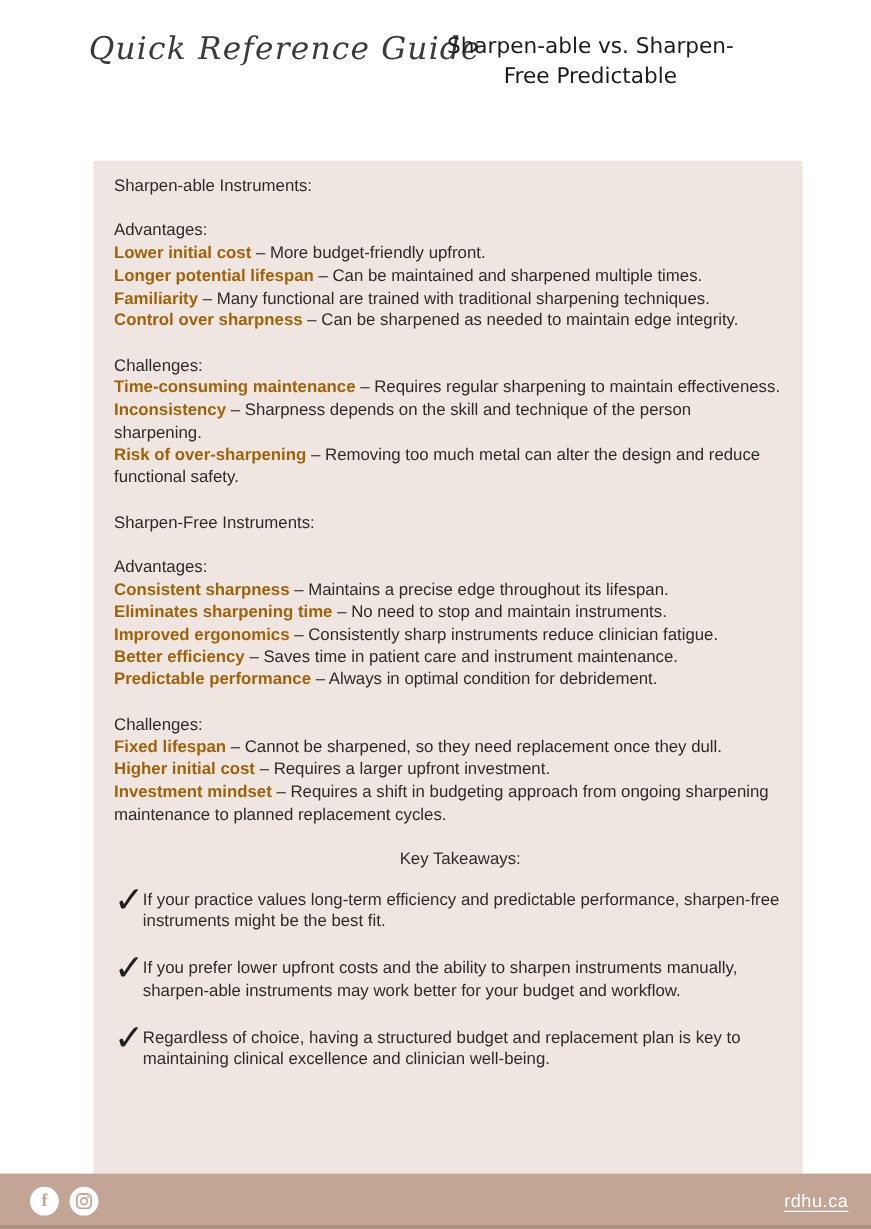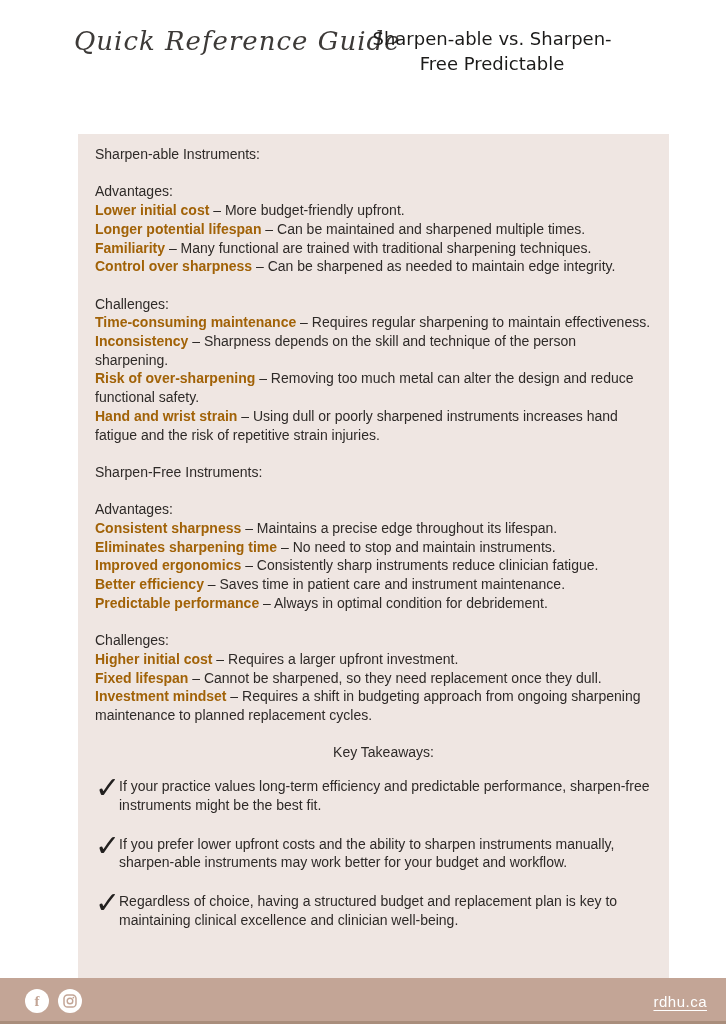--- a/index.html
+++ b/index.html
@@ -78,37 +78,36 @@
       <p class="item"><b>Lower initial cost</b><span> – More budget-friendly upfront.</span></p>
       <p class="item"><b>Longer potential lifespan</b><span> – Can be maintained and sharpened multiple times.</span></p>
       <p class="item"><b>Familiarity</b><span> – Many functional are trained with traditional sharpening techniques.</span></p>
       <p class="item"><b>Control over sharpness</b><span> – Can be sharpened as needed to maintain edge integrity.</span></p>
     </div>
     <div class="sec">
       <p>Challenges:</p>
       <p class="item"><b>Time-consuming maintenance</b><span> – Requires regular sharpening to maintain effectiveness.</span></p>
       <p class="item"><b>Inconsistency</b><span> – Sharpness depends on the skill and technique of the person sharpening.</span></p>
       <p class="item"><b>Risk of over-sharpening</b><span> – Removing too much metal can alter the design and reduce functional safety.</span></p>
-      <p class="item"><b>Hand and wrist strain</b><span> – Using dull or poorly sharpened instruments increases hand fatigue and the risk of repetitive strain injuries.</span></p>
     </div>
     <div class="sec">
       <p>Sharpen-Free Instruments:</p>
     </div>
     <div class="sec">
       <p>Advantages:</p>
       <p class="item"><b>Consistent sharpness</b><span> – Maintains a precise edge throughout its lifespan.</span></p>
       <p class="item"><b>Eliminates sharpening time</b><span> – No need to stop and maintain instruments.</span></p>
       <p class="item"><b>Improved ergonomics</b><span> – Consistently sharp instruments reduce clinician fatigue.</span></p>
       <p class="item"><b>Better efficiency</b><span> – Saves time in patient care and instrument maintenance.</span></p>
       <p class="item"><b>Predictable performance</b><span> – Always in optimal condition for debridement.</span></p>
     </div>
     <div class="sec">
       <p>Challenges:</p>
+      <p class="item"><b>Fixed lifespan</b><span> – Cannot be sharpened, so they need replacement once they dull.</span></p>
       <p class="item"><b>Higher initial cost</b><span> – Requires a larger upfront investment.</span></p>
-      <p class="item"><b>Fixed lifespan</b><span> – Cannot be sharpened, so they need replacement once they dull.</span></p>
       <p class="item"><b>Investment mindset</b><span> – Requires a shift in budgeting approach from ongoing sharpening maintenance to planned replacement cycles.</span></p>
     </div>
     <div class="sec keytake">
       <p class="subheading">Key Takeaways:</p>
     </div>
     <div class="takeaway">
       <span class="check">✓</span>
       <p>If your practice values long-term efficiency and predictable performance, sharpen-free instruments might be the best fit.</p>
     </div>
     <div class="takeaway">

